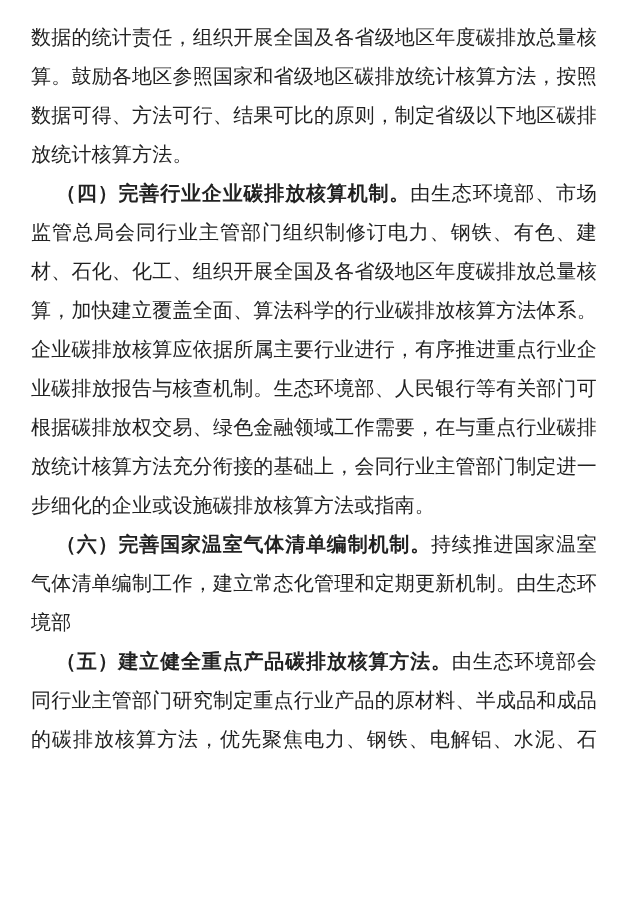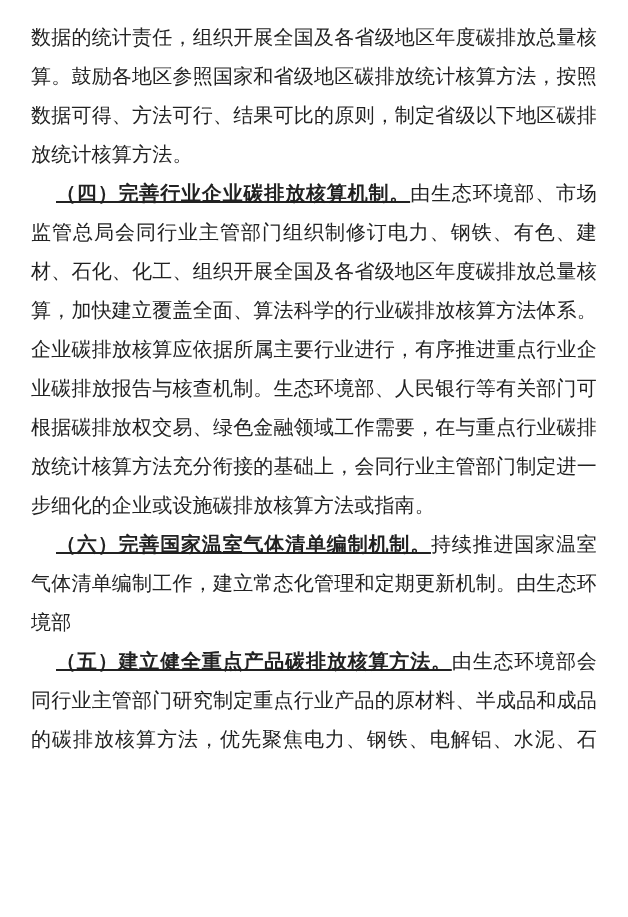--- a/index.html
+++ b/index.html
@@ -24,21 +24,20 @@
     margin: 0;
     text-align: justify;
     text-justify: inter-ideograph;
     letter-spacing: 0.2px;
   }
   .doc-body p.indented {
     text-indent: 1.25em;
   }
   .section-lead {
     font-weight: bold;
-    text-decoration: underline;
   }
   .page-footer {
     position: absolute;
     left: 0;
     right: 0;
     top: 876px;
     height: 39px;
     line-height: 39px;
     text-align: center;
     font-size: 20px;

